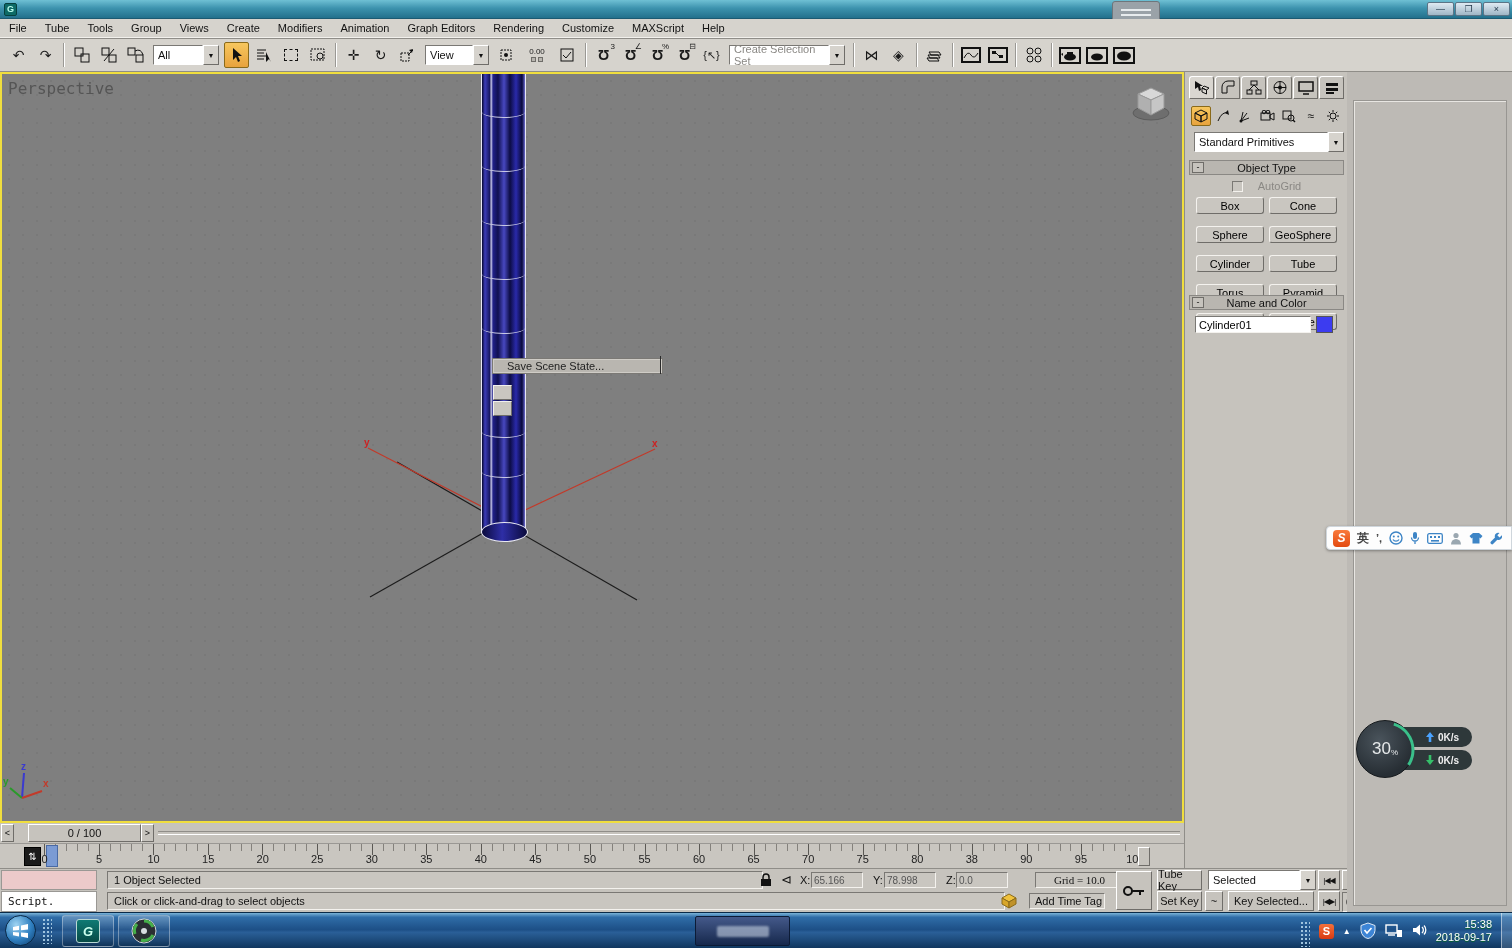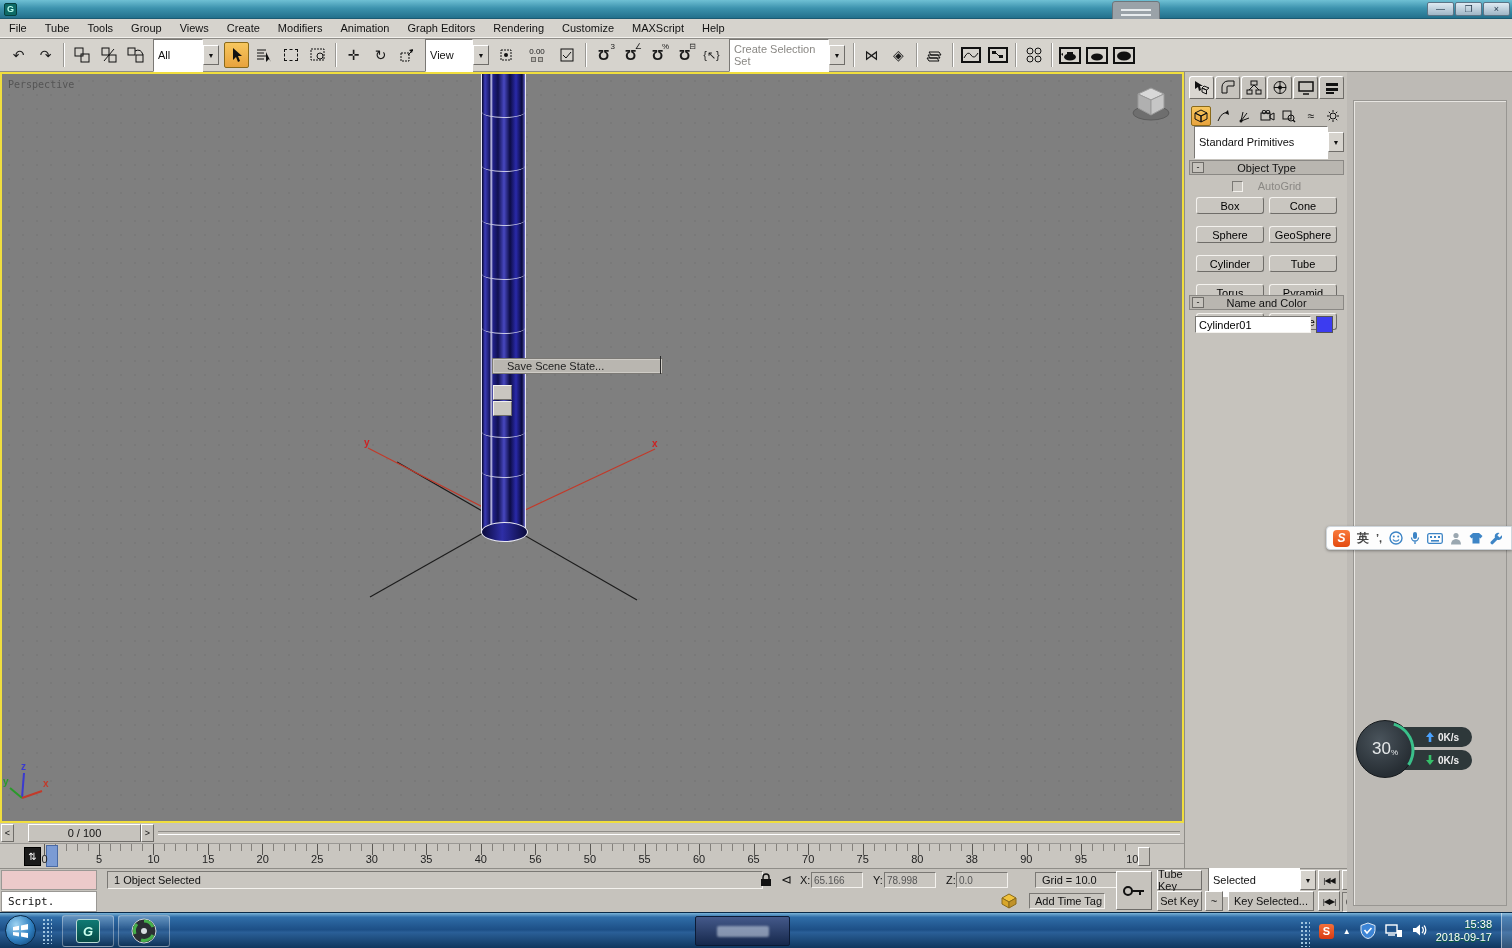--- a/index.html
+++ b/index.html
@@ -28,36 +28,36 @@
   .mi{padding:2px 9px;cursor:default;}
 
   
   .toolbar{position:absolute;left:0;top:38px;width:1512px;height:34px;background:#d6d3cd;
     border-top:1px solid #8f8d88;border-bottom:1px solid #8f8d88;display:flex;align-items:center;padding:0 6px;gap:2px;}
   .tb{min-width:25px;height:26px;display:flex;align-items:center;justify-content:center;font-size:14px;color:#1a1a1a;position:relative;}
   .tb svg{display:block;}
   .tb.on{background:linear-gradient(#f7c75e,#e8a33d);border:1px solid #8a6a1a;border-radius:2px;}
   .tsep{width:1px;height:24px;background:#9a9894;margin:0 3px;box-shadow:1px 0 0 #fff;}
   .combo{display:flex;align-items:center;height:20px;margin:0 3px;}
-  .combo .cv{height:33px;background:#fff;border:1px solid;border-color:#7a7874 #fff #fff #7a7874;
+  .combo .cv{height:20px;background:#fff;border:1px solid;border-color:#7a7874 #fff #fff #7a7874;
     display:flex;align-items:center;padding:0 4px;font-size:11px;}
   .combo .cb{width:16px;height:20px;background:#d6d3cd;border:1px solid;border-color:#fff #6f6d69 #6f6d69 #fff;
     display:flex;align-items:center;justify-content:center;font-size:7px;}
   .magnet{display:inline-block;transform:rotate(180deg);font-weight:bold;font-size:14px;}
   .msup{position:absolute;right:1px;top:0;font-size:8px;}
   .offspin{display:flex;flex-direction:column;align-items:center;font-size:8px;line-height:8px;width:30px;}
   .offspin .sq{display:flex;gap:2px;margin-top:1px;}
   .offspin .sq i{width:5px;height:5px;background:#b9b6b0;border:1px solid #6f6d69;}
 
   
   .viewport{position:absolute;left:0;top:72px;width:1184px;height:751px;border:2px solid #f0de3e;
     background:#7f7f7f;overflow:hidden;}
   .vp-inner{position:relative;width:100%;height:100%;
     background-image:radial-gradient(rgba(0,0,0,.05) 1px,transparent 1px);background-size:14px 14px;}
-  .vp-label{position:absolute;left:6px;top:5px;color:#555;font-family:"DejaVu Sans Mono",monospace;font-size:10px;}
+  .vp-label{position:absolute;left:6px;top:5px;color:#555;font-family:"DejaVu Sans Mono",monospace;font-size:16px;}
   .vp-svg{position:absolute;left:0;top:0;pointer-events:none;}
   .gz{position:absolute;font-size:10px;color:#cc2222;font-weight:bold;}
   .tri{position:absolute;font-size:10px;font-weight:bold;}
   .cyl{position:absolute;left:479px;top:0;width:45px;height:459px;
     border-left:1px solid #e6e6f4;border-right:1px solid #e6e6f4;
     background:linear-gradient(90deg,#05052e 0px,#3c3cb8 3px,#14145c 8px,#d8d8f0 9px,#20208a 11px,#101050 16px,#4848c0 22px,#0c0c44 28px,#2a2aaa 34px,#08083a 40px,#6a6ad0 43px,#05052e 45px);}
   .ring{position:absolute;left:0;width:100%;height:12px;border-bottom:1px solid #c9c9e4;border-radius:50%;}
   .cap{position:absolute;left:479px;top:448px;width:47px;height:20px;border-radius:50%;
     border:1px solid #e9e9f2;background:linear-gradient(90deg,#0a0a3c,#2e2ea6 45%,#0a0a3c);}
   .tooltip{position:absolute;left:490px;top:284px;width:171px;height:16px;background:#b9b6b0;
@@ -93,21 +93,21 @@
   .raised{background:#c6c3bd;border:1px solid;border-color:#fff #6f6d69 #6f6d69 #fff;}
   .pinkbox{position:absolute;left:1px;top:1px;width:96px;height:20px;background:#eccaca;border:1px solid #9a9894;}
   .scriptbox{position:absolute;left:1px;top:22px;width:96px;height:21px;background:#fff;border:1px solid #9a9894;
     font-family:"DejaVu Sans Mono",monospace;font-size:11px;display:flex;align-items:center;padding-left:6px;}
   .selfield{position:absolute;left:100px;top:2px;width:656px;height:18px;display:flex;align-items:center;padding-left:6px;}
   .promptfield{position:absolute;left:100px;top:23px;width:898px;height:18px;display:flex;align-items:center;padding-left:6px;}
   .sicon{position:absolute;display:flex;align-items:center;justify-content:center;}
   .clabel{position:absolute;top:5px;font-size:11px;}
   .cfield{position:absolute;top:3px;width:52px;height:16px;font-size:10px;color:#555;
     background:#c9c6c0;border:1px solid;border-color:#7a7874 #f4f2ee #f4f2ee #7a7874;padding:0 2px;font-family:"Liberation Sans",sans-serif;}
-  .gridbox{position:absolute;left:1028px;top:3px;width:82px;height:16px;display:flex;align-items:center;padding-left:6px;}
+  .gridbox{position:absolute;left:1028px;top:3px;width:82px;height:16px;display:flex;align-items:center;padding-left:18px;font-family:Liberation Serif, serif;}
   .timetag{position:absolute;left:1022px;top:24px;width:76px;height:16px;display:flex;align-items:center;padding-left:5px;}
   .keybig{position:absolute;left:1116px;top:2px;width:36px;height:39px;display:flex;align-items:center;justify-content:center;}
   .skbtn{position:absolute;width:45px;height:20px;display:flex;align-items:center;justify-content:center;font-size:11px;}
   .pb{position:absolute;top:1px;width:22px;height:20px;display:flex;align-items:center;justify-content:center;font-size:8px;letter-spacing:-1px;}
   .pb.play{font-size:10px;}
   .navb{position:absolute;width:21px;height:20px;display:flex;align-items:center;justify-content:center;}
   .framefield{position:absolute;left:1342px;top:23px;width:58px;height:20px;display:flex;}
   .framefield input{flex:1;border:1px solid;border-color:#7a7874 #f4f2ee #f4f2ee #7a7874;background:#c9c6c0;font-size:11px;padding:0 3px;font-family:"Liberation Sans",sans-serif;}
   .spincol{width:11px;display:flex;flex-direction:column;}
   .spincol span{flex:1;font-size:6px;display:flex;align-items:center;justify-content:center;background:#c6c3bd;border:1px solid;border-color:#fff #6f6d69 #6f6d69 #fff;}
@@ -446,41 +446,42 @@
       <div class="nums">
           <span class="tick">0</span>
           <span class="tick">5</span>
           <span class="tick">10</span>
           <span class="tick">15</span>
           <span class="tick">20</span>
           <span class="tick">25</span>
           <span class="tick">30</span>
           <span class="tick">35</span>
           <span class="tick">40</span>
-          <span class="tick">56</span>
+          <span class="tick">45</span>
           <span class="tick">50</span>
           <span class="tick">55</span>
           <span class="tick">60</span>
           <span class="tick">65</span>
           <span class="tick">70</span>
           <span class="tick">75</span>
           <span class="tick">80</span>
           <span class="tick">38</span>
           <span class="tick">90</span>
           <span class="tick">95</span>
           <span class="tick">100</span>
         </div>
     </div>
     <span class="ruler-end"></span>
   </div>
 
   <div class="statusbar">
     <div class="pinkbox"></div>
     <div class="scriptbox">Script.</div>
     <div class="selfield sunken">1 Object Selected</div>
+    <div class="promptfield sunken">Click or click-and-drag to select objects</div>
 
     <span class="sicon" style="left:760px;top:4px">
         <svg width="12" height="14">
           <rect x="1" y="6" width="10" height="7" fill="#111"></rect>
           <path d="M3 6 v-2 a3 3 0 0 1 6 0 v2" fill="none" stroke="#111" stroke-width="1.5"></path>
         </svg>
       </span>
     <span class="sicon" style="left:781px;top:3px;font-size:13px">⊲</span>
     <span class="clabel" style="left:800px">X:</span>
     <input class="cfield" style="left: 811px;" readonly="" value="65.166">

